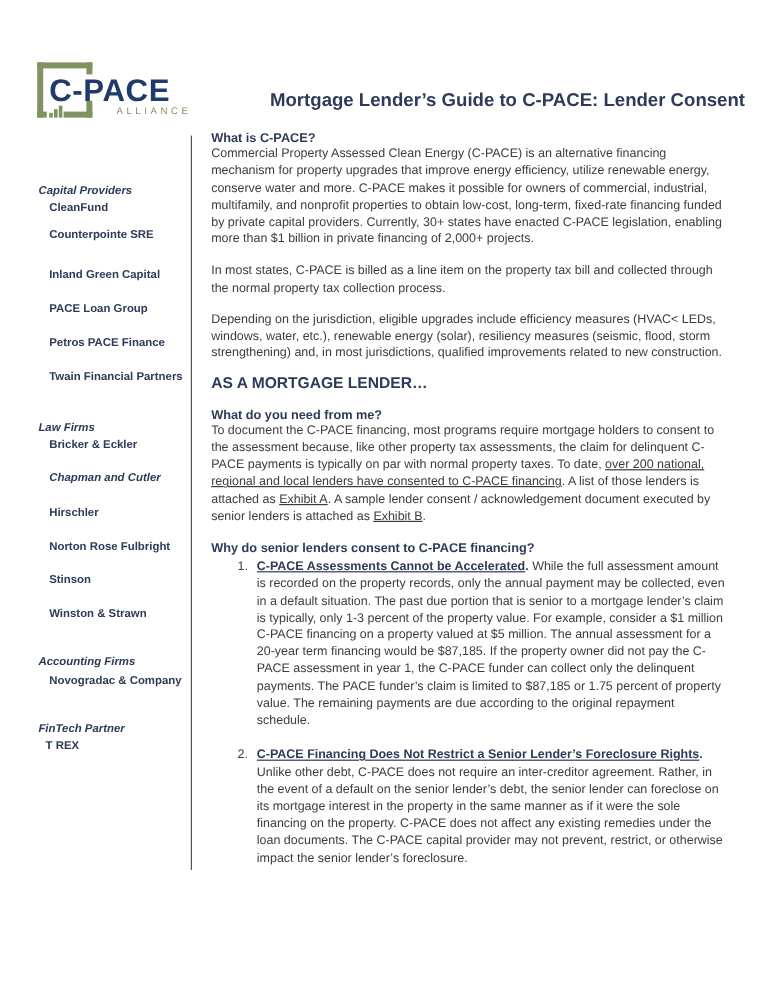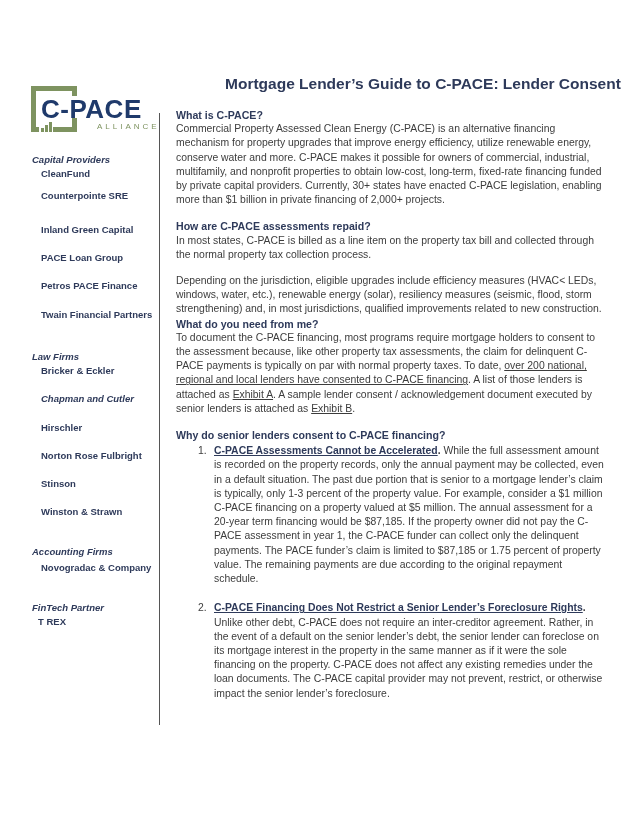--- a/index.html
+++ b/index.html
@@ -1,20 +1,20 @@
 <!DOCTYPE html>
 <html><head>
 <meta charset="utf-8">
 <style>
   * { box-sizing: border-box; margin: 0; padding: 0; }
   html, body { width: 641px; height: 838px; background: #ffffff; overflow: hidden; }
   body { position: relative; font-family: "Liberation Sans", sans-serif; color: #3a3a3a; }
 
   
-  .logo { position: absolute; left: 31px; top: 52px; width: 125px; height: 50px; margin-top: 34px; }
+  .logo { position: absolute; left: 31px; top: 52px; width: 125px; height: 50px; }
   .logo-frame-top { position: absolute; left: 0; top: 0; width: 46px; height: 5px; background: #7e9360; }
   .logo-frame-right { position: absolute; left: 41px; top: 0; width: 5px; height: 10px; background: #7e9360; }
   .logo-frame-bottom { position: absolute; left: 0; top: 41px; width: 8px; height: 5px; background: #7e9360; }
   .logo-frame-bottom2 { position: absolute; left: 22px; top: 41px; width: 24px; height: 5px; background: #7e9360; }
   .logo-frame-right2 { position: absolute; left: 41px; top: 32px; width: 5px; height: 14px; background: #7e9360; }
   .logo-bar { position: absolute; bottom: 4px; width: 3px; background: #7e9360; }
   .logo-text { position: absolute; left: 10px; top: 8px; font-family: "Liberation Sans", sans-serif;
     font-weight: bold; font-size: 26px; color: #1f3a6b; letter-spacing: 0.5px; }
   .logo-sub { position: absolute; left: 66px; top: 36px; font-size: 8px; color: #7e9360;
     letter-spacing: 3px; font-family: "Liberation Sans", sans-serif; }
@@ -85,25 +85,25 @@
   <div class="sb-cat" style="top:448px;">FinTech Partner</div>
   <div class="sb-item" style="top:462px;left:6px;">T REX</div>
 </div>
 
 <div class="divider"></div>
 
 <div class="main">
   <div class="q">What is C-PACE?</div>
   <div class="p">Commercial Property Assessed Clean Energy (C-PACE) is an alternative financing mechanism for property upgrades that improve energy efficiency, utilize renewable energy, conserve water and more.  C-PACE makes it possible for owners of commercial, industrial, multifamily, and nonprofit properties to obtain low-cost, long-term, fixed-rate financing funded by private capital providers.  Currently, 30+ states have enacted C-PACE legislation, enabling more than $1 billion in private financing of 2,000+ projects.</div>
   <div class="gap"></div>
-  <div class="q">How are C-PACE assessments repaid?</div>
   <div class="p">In most states, C-PACE is billed as a line item on the property tax bill and collected through the normal property tax collection process.</div>
   <div class="gap"></div>
   <div class="p">Depending on the jurisdiction, eligible upgrades include efficiency measures (HVAC&lt; LEDs, windows, water, etc.), renewable energy (solar), resiliency measures (seismic, flood, storm strengthening) and, in most jurisdictions, qualified improvements related to new construction.</div>
 
+  <div class="section-head">AS A MORTGAGE LENDER…</div>
 
   <div class="q">What do you need from me?</div>
   <div class="p">
     <span>To document the C-PACE financing, most programs require mortgage holders to consent to the assessment because, like other property tax assessments, the claim for delinquent C-PACE payments is typically on par with normal property taxes.  To date, </span><span class="u">over 200 national, regional and local lenders have consented to C-PACE financing</span><span>. A list of those lenders is attached as </span><span class="u">Exhibit A</span><span>.  A sample lender consent / acknowledgement document executed by senior lenders is attached as </span><span class="u">Exhibit B</span><span>.</span>
   </div>
   <div class="gap"></div>
   <div class="q">Why do senior lenders consent to C-PACE financing?</div>
 
   <div class="list">
     <div class="li">

